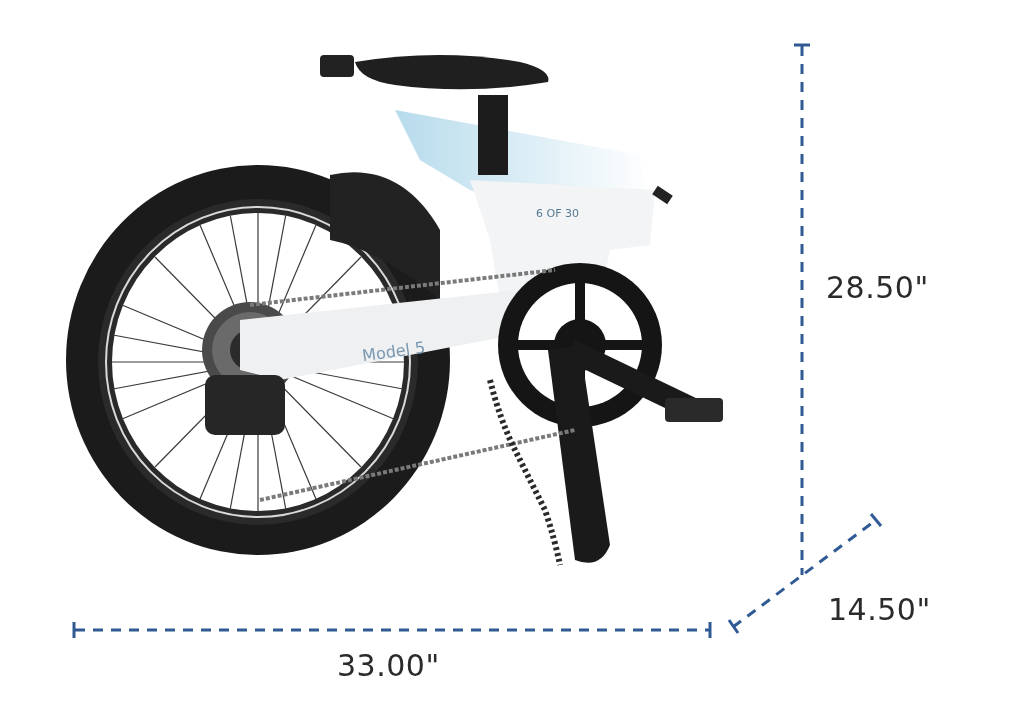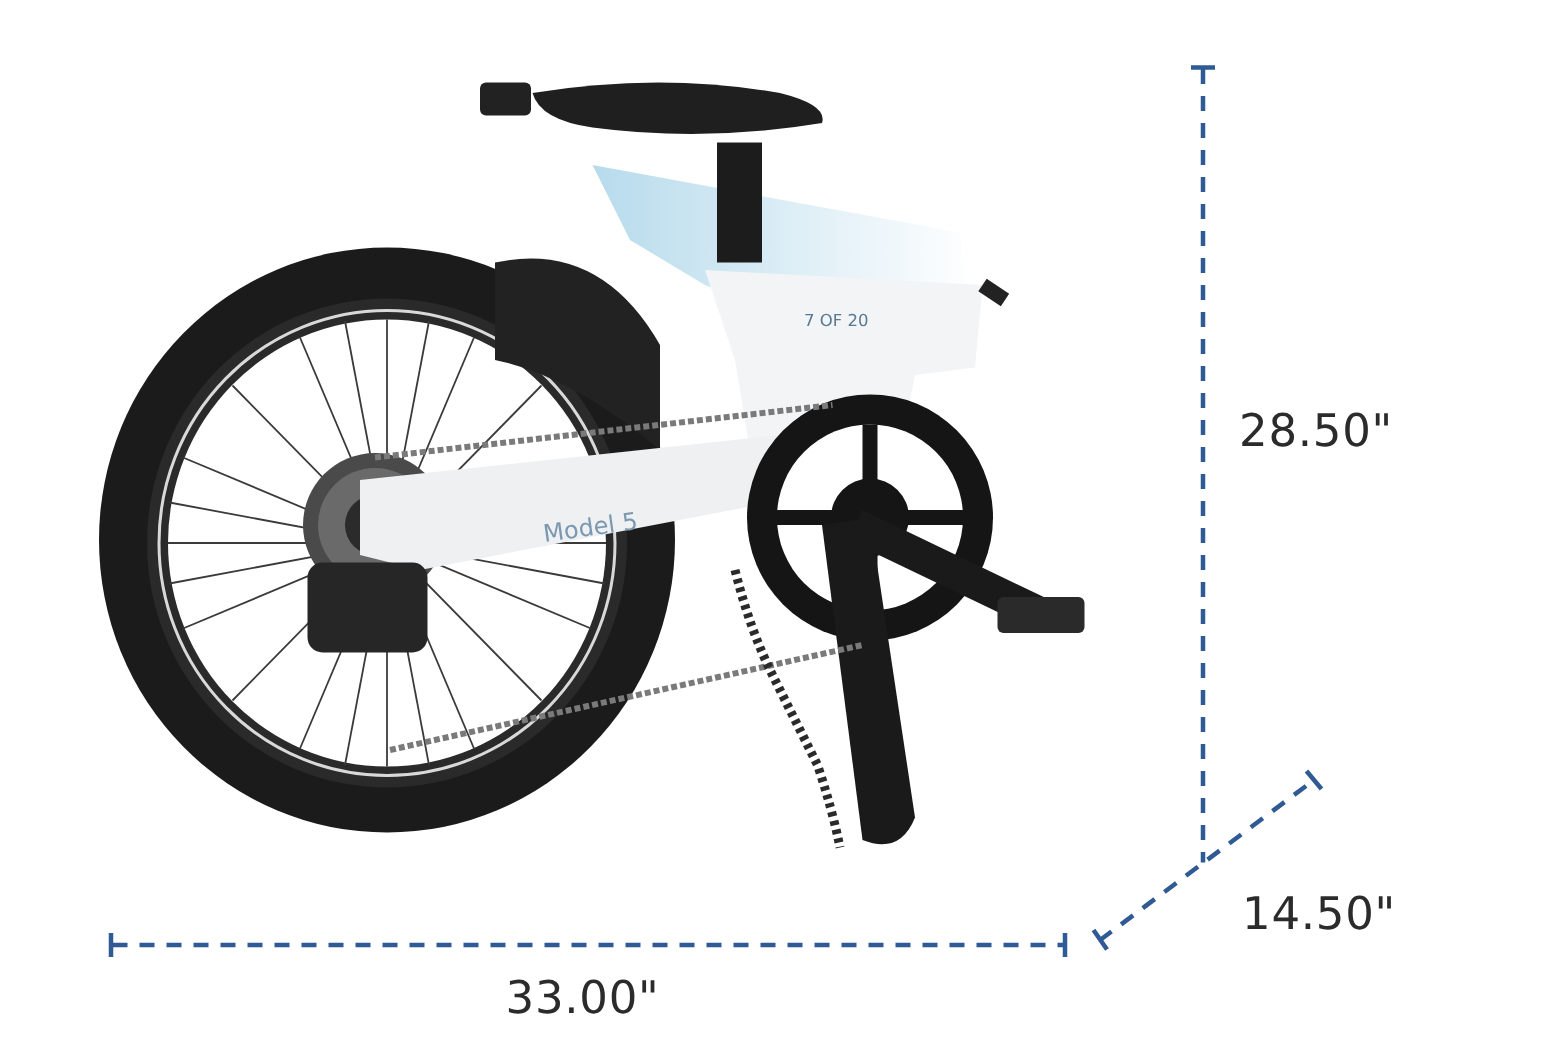--- a/index.html
+++ b/index.html
@@ -90,18 +90,18 @@
       <line x1="75" y1="630" x2="710" y2="630" stroke-dasharray="10 8"></line>
       <line x1="74" y1="622" x2="74" y2="638"></line>
       <line x1="710" y1="622" x2="710" y2="638"></line>
       <line x1="733" y1="627" x2="876" y2="520" stroke-dasharray="10 8"></line>
       <line x1="729" y1="620" x2="738" y2="633"></line>
       <line x1="871" y1="514" x2="881" y2="526"></line>
     </g>
   </svg>
 
   <div class="decal" style="left:362px; top:342px; font-size:16px; transform:rotate(-8deg);">Model 5</div>
-  <div class="decal" style="left:536px; top:207px; font-size:11px; color:#557a92;">7 OF 20</div>
+  <div class="decal" style="left:536px; top:207px; font-size:11px; color:#557a92;">6 OF 30</div>
 
   <div class="dim-label" style="left:826px; top:270px;">28.50"</div>
   <div class="dim-label" style="left:828px; top:592px;">14.50"</div>
   <div class="dim-label" style="left:337px; top:648px;">33.00"</div>
 </div>
 
 </body></html>

